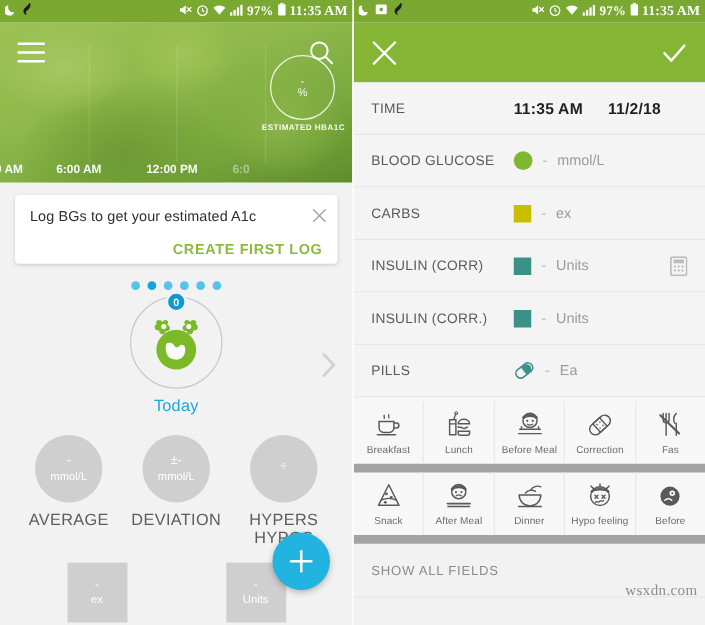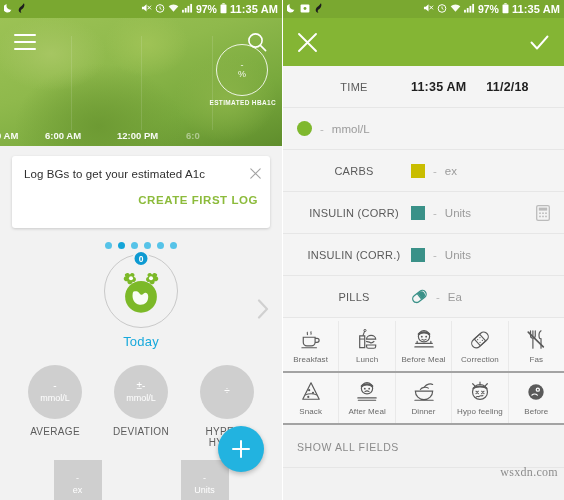--- a/index.html
+++ b/index.html
@@ -10,21 +10,21 @@
     overflow: hidden;
   }
   .screens { display: flex; width: 564px; height: 500px; }
   .screen { width: 282px; height: 500px; position: relative; overflow: hidden; background: #f2f2f2; }
   .screen.right { border-left: 1px solid #ffffff; }
 
   
   .statusbar {
     height: 18px; background: #7aa830; color: #ffffff;
     display: flex; align-items: center; padding: 0 4px;
-    font-size: 10px; font-weight: bold; position: relative; z-index: 50;
+    font-size: 10px; font-weight: bold; position: relative; z-index: 50; font-family: Liberation Serif, serif;
   }
   .sb-left { display: flex; align-items: center; gap: 4px; }
   .sb-right { margin-left: auto; display: flex; align-items: center; gap: 3px; }
   .sb-ico { display: inline-block; line-height: 1; }
   .sb-time { font-size: 11px; letter-spacing: .1px; }
   .sb-pct { font-size: 10.5px; }
 
   
   .hero {
     position: relative; height: 128px; width: 100%;
@@ -64,21 +64,21 @@
   .axis span { position: absolute; white-space: nowrap; }
   .ax0 { left: -4px; }
   .ax1 { left: 45px; }
   .ax2 { left: 117px; }
   .ax3 { left: 186px; color: rgba(255,255,255,.45); }
   .gridline { position: absolute; top: 18px; bottom: 16px; width: 1px; background: rgba(255,255,255,.12); }
 
   
   .toast-wrap { position: relative; padding: 10px 12px 0 12px; }
   .toast {
-    background: #ffffff; border-radius: 3px; padding: 12px 12px 22px 12px;
+    background: #ffffff; border-radius: 3px; padding: 12px 12px 5px 12px;
     box-shadow: 0 1px 3px rgba(0,0,0,.17);
     position: relative;
   }
   .toast-text { font-size: 11.5px; color: #2f2f2f; padding-right: 18px; letter-spacing: .1px; }
   .toast-close {
     position: absolute; right: 9px; top: 9px; width: 11px; height: 11px;
     opacity: .55; cursor: pointer;
   }
   .toast-cta {
     margin-top: 14px; text-align: right;
@@ -114,21 +114,21 @@
   
   .stats { display: flex; justify-content: space-around; margin-top: 16px; padding: 0 12px; }
   .stat { width: 84px; text-align: center; }
   .stat-circle {
     width: 54px; height: 54px; border-radius: 50%; background: #cfcfcf;
     margin: 0 auto; display: flex; flex-direction: column;
     align-items: center; justify-content: center; color: #ffffff;
   }
   .stat-val { font-size: 10px; line-height: 1; }
   .stat-unit { font-size: 9px; margin-top: 2px; }
-  .stat-label { margin-top: 7px; font-size: 10px; color: #5c5c5c; letter-spacing: .3px; line-height: 1.1; }
+  .stat-label { margin-top: 7px; font-size: 13px; color: #5c5c5c; letter-spacing: .3px; line-height: 1.1; }
 
   
   .squares { display: flex; justify-content: space-around; margin-top: 12px; padding: 0 14px; }
   .sq {
     width: 48px; height: 48px; background: #cfcfcf; color: #ffffff;
     display: flex; flex-direction: column; align-items: center; justify-content: center;
   }
   .sq-val { font-size: 9px; line-height: 1; }
   .sq-unit { font-size: 9px; margin-top: 2px; }
 
@@ -146,38 +146,38 @@
     height: 48px; background: #84b534; display: flex; align-items: center;
     justify-content: space-between; padding: 0 14px;
     box-shadow: 0 1px 2px rgba(0,0,0,.15);
   }
   .ab-ico { width: 21px; height: 21px; cursor: pointer; }
 
   
   .form { background: #f4f4f4; }
   .row {
     display: flex; align-items: center; height: 42px; padding: 0 14px;
-    border-bottom: 1px solid #e6e6e6; background: #f4f4f4; text-align: center;
+    border-bottom: 1px solid #e6e6e6; background: #f4f4f4;
   }
   .row-label {
     width: 114px; font-size: 11px; color: #5a5a5a; letter-spacing: .25px;
     flex-shrink: 0;
   }
   .row-value { display: flex; align-items: center; gap: 8px; flex: 1; }
   .time-val { font-size: 12.5px; font-weight: bold; color: #1f1f1f; letter-spacing: .2px; }
   .time-date { font-size: 12.5px; font-weight: bold; color: #1f1f1f; margin-left: 12px; letter-spacing: .2px; }
   .swatch-circle { width: 15px; height: 15px; border-radius: 50%; flex-shrink: 0; }
   .swatch-square { width: 14px; height: 14px; flex-shrink: 0; }
   .dash { color: #b6b6b6; font-size: 11.5px; }
   .unit { color: #9b9b9b; font-size: 11.5px; }
   .calc-ico { margin-left: auto; width: 14px; height: 16px; opacity: .55; cursor: pointer; }
 
   
   .taggrid { background: #f7f7f7; padding-top: 3px; }
-  .tagrow { display: flex; border-bottom: 2px solid #a3a3a3; }
+  .tagrow { display: flex; border-bottom: 7px solid #a3a3a3; }
   .tag {
     flex: 1 0 0; min-width: 0; height: 50px;
     display: flex; flex-direction: column; align-items: center; justify-content: center;
     border-right: 1px solid #e9e9e9; cursor: pointer; padding: 0 1px;
   }
   .tag:last-child { border-right: none; }
   .tag-ico { height: 22px; display: flex; align-items: center; justify-content: center; }
   .tag-label {
     margin-top: 4px; font-size: 8px; color: #6a6a6a; white-space: nowrap;
     overflow: hidden; text-overflow: clip; letter-spacing: .1px;
@@ -441,20 +441,21 @@
 
       <div class="row">
         <div class="row-label">TIME</div>
         <div class="row-value">
           <span class="time-val">11:35 AM</span>
           <span class="time-date">11/2/18</span>
         </div>
       </div>
 
       <div class="row">
+        <div class="row-label">BLOOD GLUCOSE</div>
         <div class="row-value">
           <span class="swatch-circle" style="background:#7fb82e"></span>
           <span class="dash">-</span>
           <span class="unit">mmol/L</span>
         </div>
       </div>
 
       <div class="row">
         <div class="row-label">CARBS</div>
         <div class="row-value">

